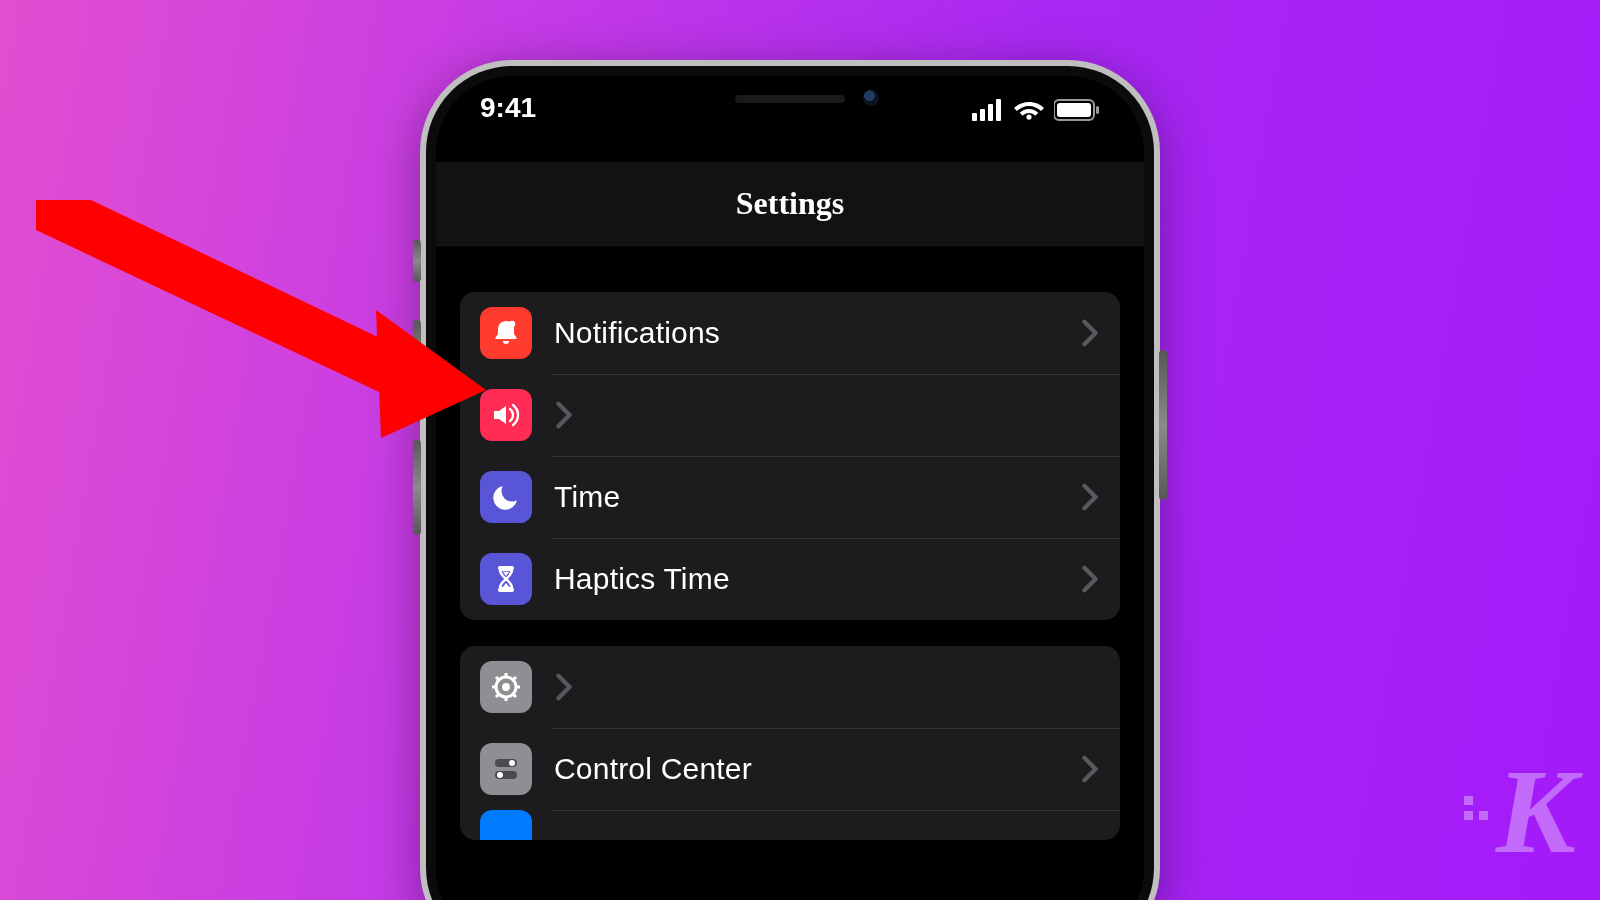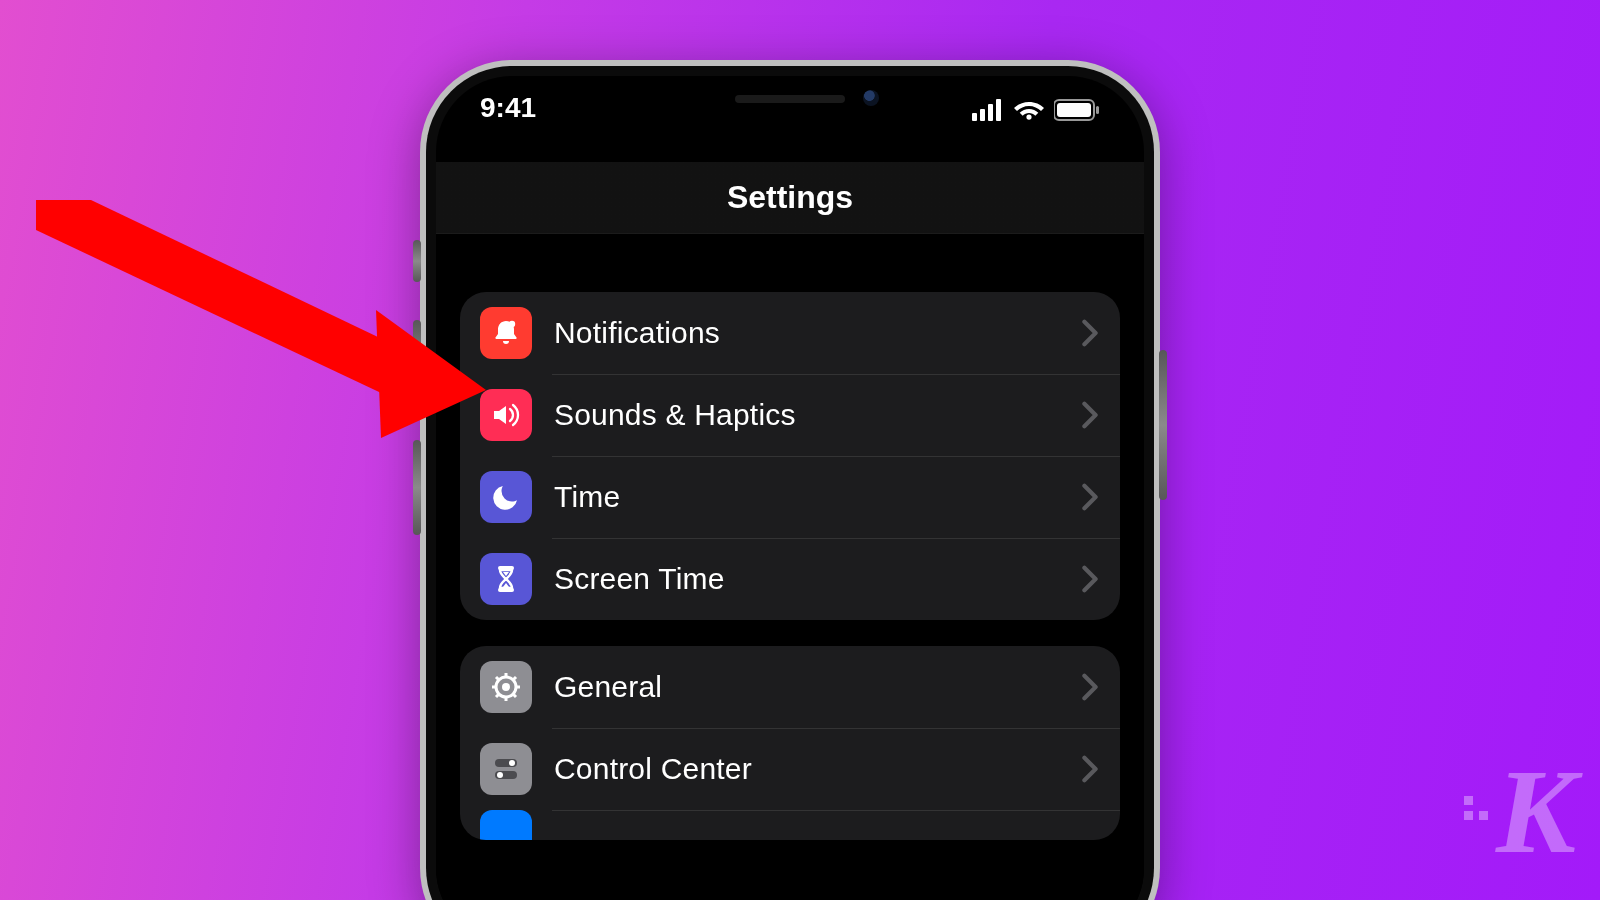--- a/index.html
+++ b/index.html
@@ -90,39 +90,40 @@
   }
   .status-right {
     display: flex; align-items: center; gap: 10px;
   }
   .status-right svg { display:block; }
 
   
   .nav-header {
     position:absolute;
     top:86px; left:0; right:0;
-    height:72px;
+    height:84px;
     background: linear-gradient(180deg, rgba(20,20,20,0.9), rgba(20,20,20,0.9));
     display:flex; align-items:center; justify-content:center;
     color:#fff;
     border-bottom:1px solid rgba(255,255,255,0.04);
+    font-family:Liberation Serif, serif;
   }
   .nav-title { font-size:32px; font-weight:600; }
 
   
   .content {
     position:absolute;
     top:190px; left:0; right:0; bottom:0;
     overflow:hidden;
     background:#000;
   }
   .group {
     margin: 26px 24px;
     background:#1c1c1e;
-    border-radius:26px;
+    border-radius:15px;
     overflow:hidden;
   }
   .row {
     display:flex; align-items:center;
     height:82px;
     padding: 0 20px;
     position:relative;
     color:#fff;
     cursor:pointer;
   }
@@ -257,21 +258,20 @@
           <div class="row">
             <div class="app-icon bg-pink">
               <svg viewBox="0 0 32 32">
                   <g fill="#fff">
                     <path d="M4 12v8h5l7 5V7l-7 5H4z"></path>
                     <path d="M20 10c1.8 1.4 3 3.5 3 6s-1.2 4.6-3 6" fill="none" stroke="#fff" stroke-width="2.3" stroke-linecap="round"></path>
                     <path d="M23 6c3 2.3 5 5.9 5 10s-2 7.7-5 10" fill="none" stroke="#fff" stroke-width="2.3" stroke-linecap="round"></path>
                   </g>
                 </svg>
             </div>
-            <div class="row-label">Sounds &amp; Haptics</div>
             <span class="chev">
               <svg viewBox="0 0 12 20">
                   <path d="M2 2l8 8-8 8" fill="none" stroke="currentColor" stroke-width="3" stroke-linecap="round" stroke-linejoin="round"></path>
                 </svg>
             </span>
           </div>
 
           <div class="row">
             <div class="app-icon bg-indigo">
               <svg viewBox="0 0 32 32">
@@ -291,21 +291,21 @@
               <svg viewBox="0 0 32 32">
                   <g fill="#fff">
                     <rect x="8" y="3" width="16" height="4" rx="2"></rect>
                     <rect x="8" y="25" width="16" height="4" rx="2"></rect>
                     <path d="M10 7h12c0 4-3 6-6 9 3 3 6 5 6 9H10c0-4 3-6 6-9-3-3-6-5-6-9z" fill="none" stroke="#fff" stroke-width="2.4"></path>
                     <path d="M13 24h6l-3-4z"></path>
                     <path d="M13 9h6l-3 4z"></path>
                   </g>
                 </svg>
             </div>
-            <div class="row-label">Screen Time</div>
+            <div class="row-label">Haptics Time</div>
             <span class="chev">
               <svg viewBox="0 0 12 20">
                   <path d="M2 2l8 8-8 8" fill="none" stroke="currentColor" stroke-width="3" stroke-linecap="round" stroke-linejoin="round"></path>
                 </svg>
             </span>
           </div>
 
         </div>
 
         <div class="group">
@@ -322,21 +322,20 @@
                       <line x1="2" y1="16" x2="6" y2="16"></line>
                       <line x1="26" y1="16" x2="30" y2="16"></line>
                       <line x1="6" y1="6" x2="9" y2="9"></line>
                       <line x1="23" y1="23" x2="26" y2="26"></line>
                       <line x1="6" y1="26" x2="9" y2="23"></line>
                       <line x1="23" y1="9" x2="26" y2="6"></line>
                     </g>
                   </g>
                 </svg>
             </div>
-            <div class="row-label">General</div>
             <span class="chev">
               <svg viewBox="0 0 12 20">
                   <path d="M2 2l8 8-8 8" fill="none" stroke="currentColor" stroke-width="3" stroke-linecap="round" stroke-linejoin="round"></path>
                 </svg>
             </span>
           </div>
 
           <div class="row">
             <div class="app-icon bg-gray">
               <svg viewBox="0 0 32 32">

